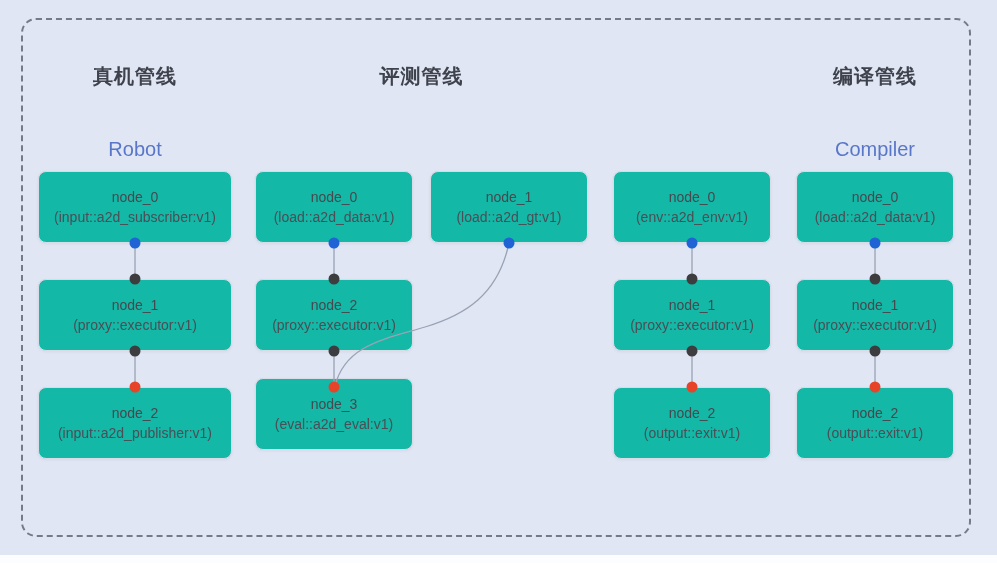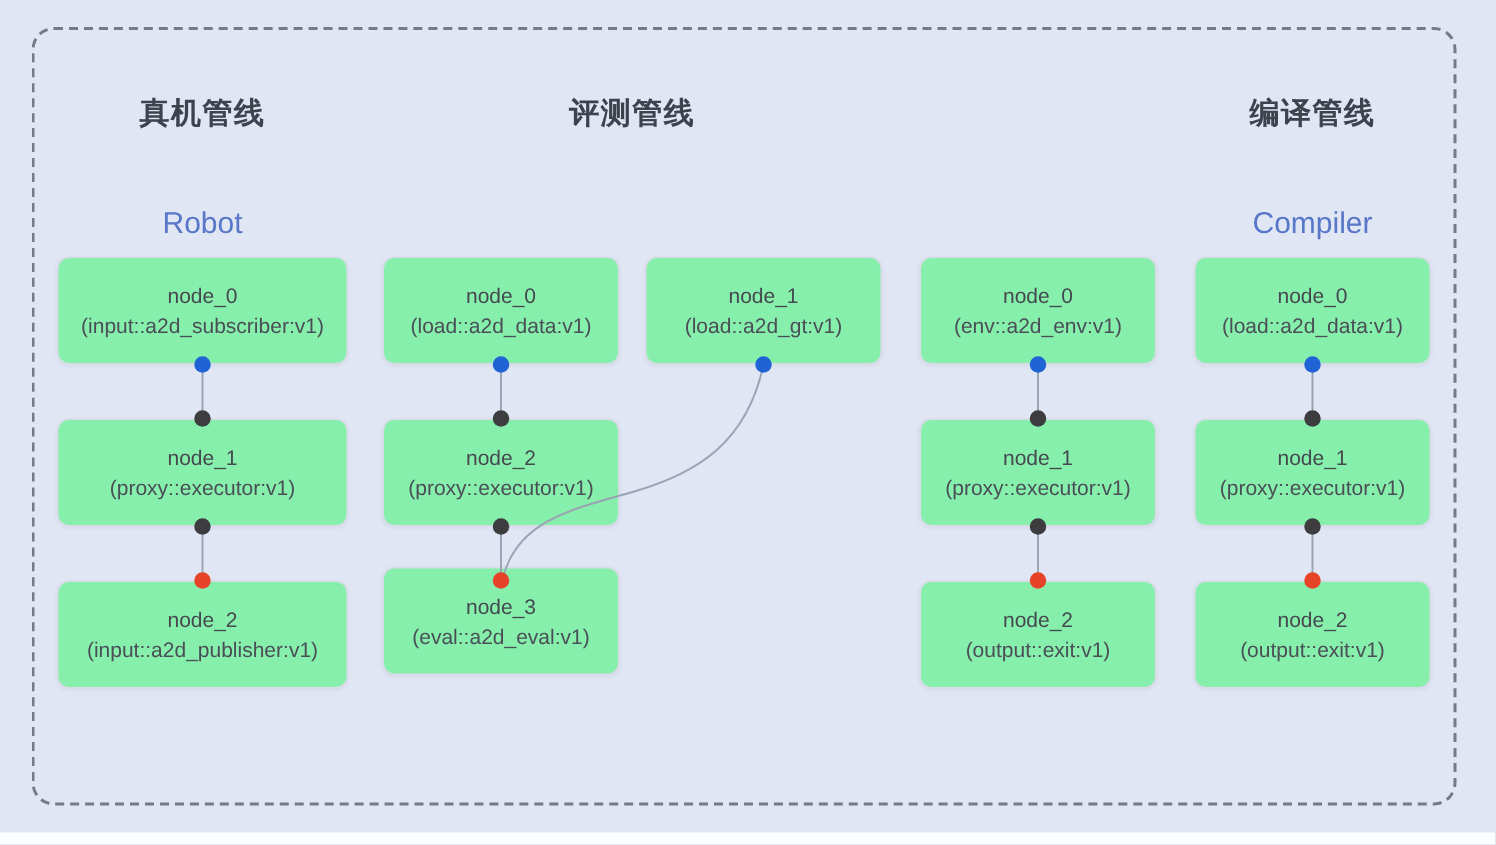--- a/index.html
+++ b/index.html
@@ -16,21 +16,21 @@
     position:absolute;top:64px;height:24px;line-height:24px;
     text-align:center;font-size:20px;font-weight:700;color:#3d424c;
     letter-spacing:1px;
   }
   .title-en{
     position:absolute;top:124px;height:26px;line-height:26px;
     text-align:center;font-size:20px;font-weight:400;color:#5877c8;margin-top:12px;
   }
   .node{
     position:absolute;box-sizing:border-box;height:72px;
-    background:#86efac;border:1px solid #d8dce6;border-radius:8px;
+    background:#14b8a6;border:1px solid #d8dce6;border-radius:8px;
     box-shadow:0 1px 3px rgba(40,55,100,0.07);
     display:flex;flex-direction:column;align-items:center;justify-content:center;
     gap:3px;
   }
   .node-name{font-size:14px;color:#45494f;line-height:17px;}
   .node-type{font-size:14px;color:#4a4e56;line-height:17px;}
   svg.overlay{position:absolute;left:0;top:0;pointer-events:none;}
   .bottom-strip{
     position:absolute;left:0;bottom:0;width:997px;height:8px;background:#fcfdfe;
   }

